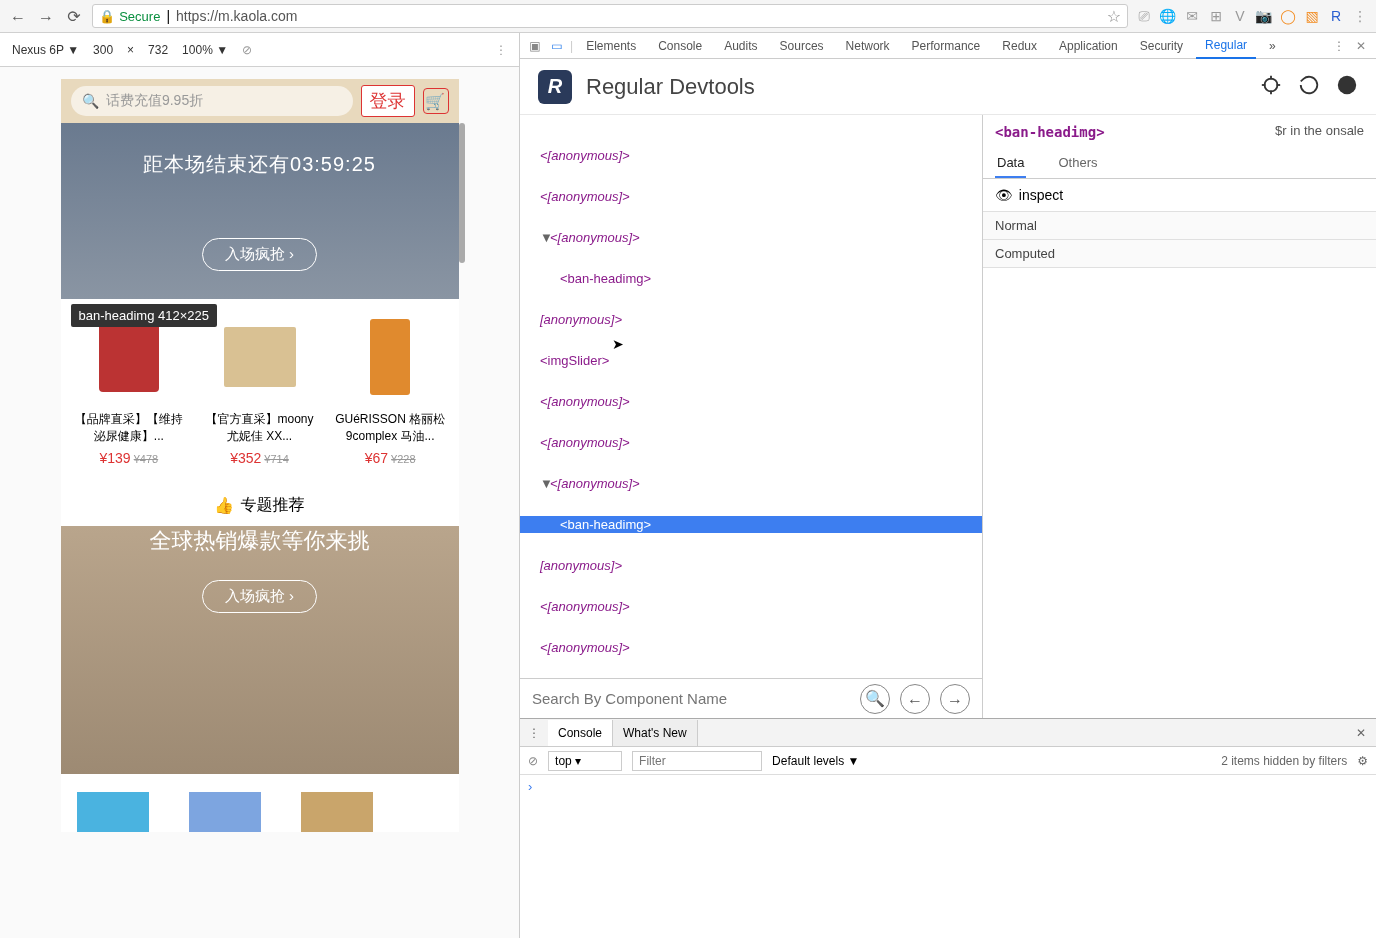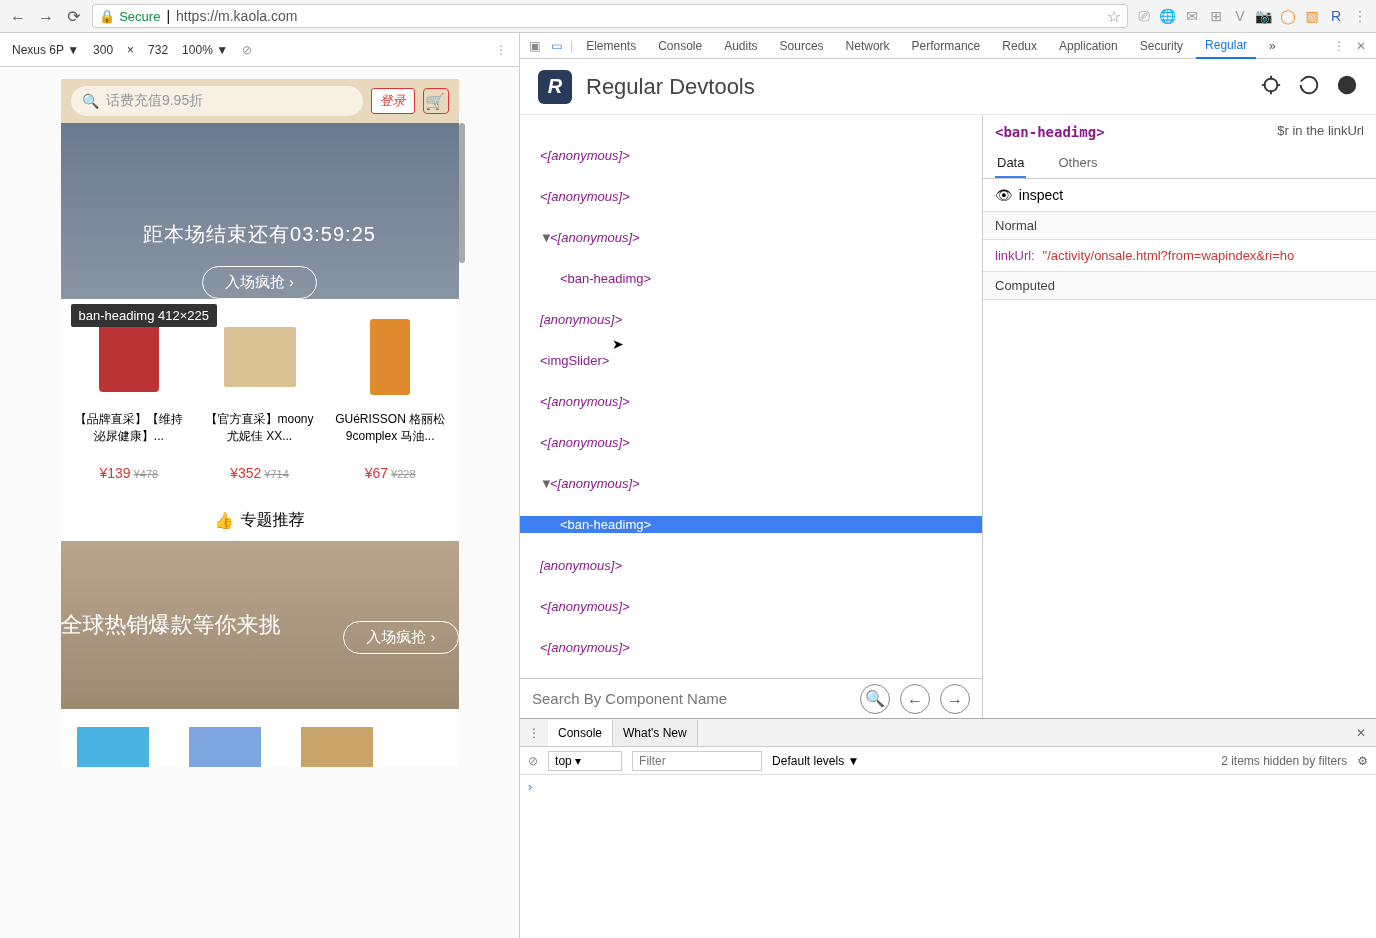--- a/index.html
+++ b/index.html
@@ -18,40 +18,40 @@
 .left-side { width: 520px; border-right: 1px solid #ccc; background: #fff; display: flex; flex-direction: column; }
 .device-bar { height: 34px; border-bottom: 1px solid #d0d0d0; display: flex; align-items: center; padding: 0 12px; gap: 14px; font-size: 12px; color: #333; }
 .device-sel { cursor: pointer; }
 .device-icon { margin-left: auto; color: #999; }
 
 .mobile-viewport { flex: 1; overflow-y: auto; display: flex; flex-direction: column; align-items: center; padding-top: 12px; background: #fafafa; }
 .mobile-frame { width: 398px; background: #fff; position: relative; }
 
 .m-search { height: 44px; background: #e8d9bd; display: flex; align-items: center; padding: 0 10px; gap: 8px; }
 .m-search-box { flex: 1; background: rgba(255,255,255,0.6); border-radius: 16px; height: 30px; display: flex; align-items: center; padding: 0 12px; color: #999; font-size: 14px; gap: 6px; }
-.m-login { color: #d33; border: 1px solid #d33; padding: 3px 8px; border-radius: 3px; font-size: 13px; background: #fff; font-style: italic; }
+.m-login { color: #d33; border: 1px solid #d33; padding: 3px 8px; border-radius: 3px; font-size: 18px; background: #fff; }
 .m-cart { width: 26px; height: 26px; border: 1px solid #d33; border-radius: 4px; display: flex; align-items: center; justify-content: center; color: #d33; }
 
-.m-banner1 { height: 176px; background: linear-gradient(#6a7a8f, #8a95a3); position: relative; display: flex; flex-direction: column; align-items: center; justify-content: flex-end; color: #fff; }
+.m-banner1 { height: 176px; background: linear-gradient(#6a7a8f, #8a95a3); position: relative; display: flex; flex-direction: column; align-items: center; justify-content: center; color: #fff; gap: 42px; }
 .m-banner1 .t1 { font-size: 20px; font-weight: 500; letter-spacing: 1px; }
 .m-banner1 .btn { margin-top: 18px; border: 1px solid #fff; border-radius: 18px; padding: 6px 22px; font-size: 15px; }
 .scroll-thumb { position: absolute; right: -6px; top: 0; width: 6px; height: 140px; background: #aaa; border-radius: 3px; }
 
 .tooltip { position: absolute; left: 10px; top: 225px; background: #333; color: #fff; padding: 4px 8px; font-size: 13px; border-radius: 2px; z-index: 10; }
 
 .m-products { display: flex; padding: 14px 6px; gap: 6px; }
 .m-prod { flex: 1; text-align: center; }
 .m-prod-img { height: 88px; display: flex; align-items: center; justify-content: center; margin-bottom: 10px; }
 .m-prod-title { font-size: 12px; line-height: 1.4; padding: 0 4px; height: 34px; overflow: hidden; }
-.m-prod-price { margin-top: 19px; }
+.m-prod-price { margin-top: 4px; }
 .m-prod-price .now { color: #d33; font-size: 14px; font-weight: 500; }
 .m-prod-price .old { color: #999; font-size: 11px; text-decoration: line-through; margin-left: 3px; }
 
 .m-section-head { display: flex; align-items: center; justify-content: center; gap: 6px; padding: 14px 0 10px; font-size: 16px; }
-.m-banner2 { height: 168px; background: linear-gradient(#b9a58c, #9d8a73); display: flex; flex-direction: row; align-items: center; justify-content: space-between; color: #fff; }
+.m-banner2 { height: 248px; background: linear-gradient(#b9a58c, #9d8a73); display: flex; flex-direction: column; align-items: center; justify-content: flex-start; color: #fff; }
 .m-banner2 .t2 { font-size: 22px; font-weight: 500; }
 .m-banner2 .btn { margin-top: 24px; border: 1px solid #fff; border-radius: 18px; padding: 6px 22px; font-size: 15px; }
 
 .m-products2 { display: flex; padding: 18px 16px 0; gap: 40px; }
 .m-p2 { width: 72px; height: 40px; background: #ddd; }
 .p2a { background: #4ab3e0; }
 .p2b { background: #7da5e0; }
 .p2c { background: #c9a56b; }
 
 .devtools { flex: 1; display: flex; flex-direction: column; }
@@ -278,35 +278,31 @@
           <input placeholder="Search By Component Name" style="">
           <span class="search-ctrl">🔍</span>
           <span class="search-ctrl">←</span>
           <span class="search-ctrl">→</span>
         </div>
       </div>
 
       <div class="side-panel">
         <div class="sp-header">
           <span class="sp-element">&lt;ban-headimg&gt;</span>
-          <span class="sp-r">$r in the linkUrl</span>
+          <span class="sp-r">$r in the onsale</span>
         </div>
         <div class="sp-tabs">
           <span class="sp-tab active">Data</span>
           <span class="sp-tab">Others</span>
         </div>
         <div class="sp-inspect">
           <span>👁</span>
           <span>inspect</span>
         </div>
         <div class="sp-section-h">Normal</div>
-        <div class="sp-data">
-          <span class="key">linkUrl:</span>
-          <span class="val">"/activity/onsale.html?from=wapindex&amp;ri=ho</span>
-        </div>
         <div class="sp-section-h">Computed</div>
       </div>
     </div>
 
     <div class="console-area">
       <div class="console-tabs">
         <span class="dots">⋮</span>
         <span class="console-tab">Console</span>
         <span class="console-tab inactive">What's New</span>
         <span class="close">✕</span>

